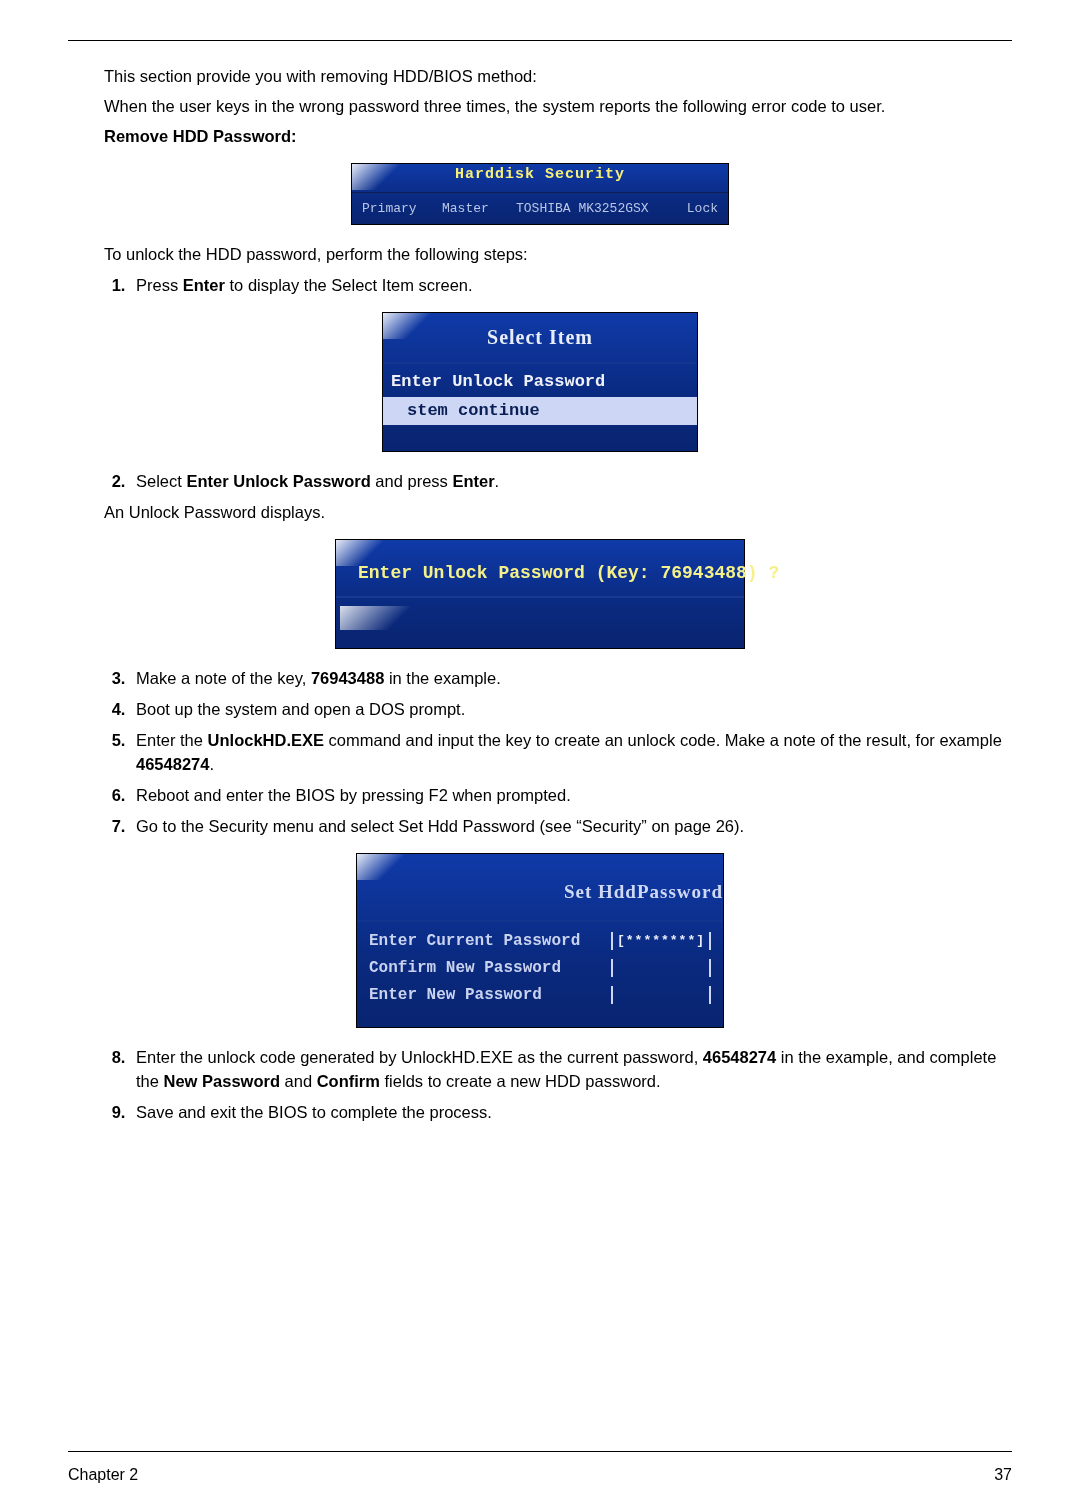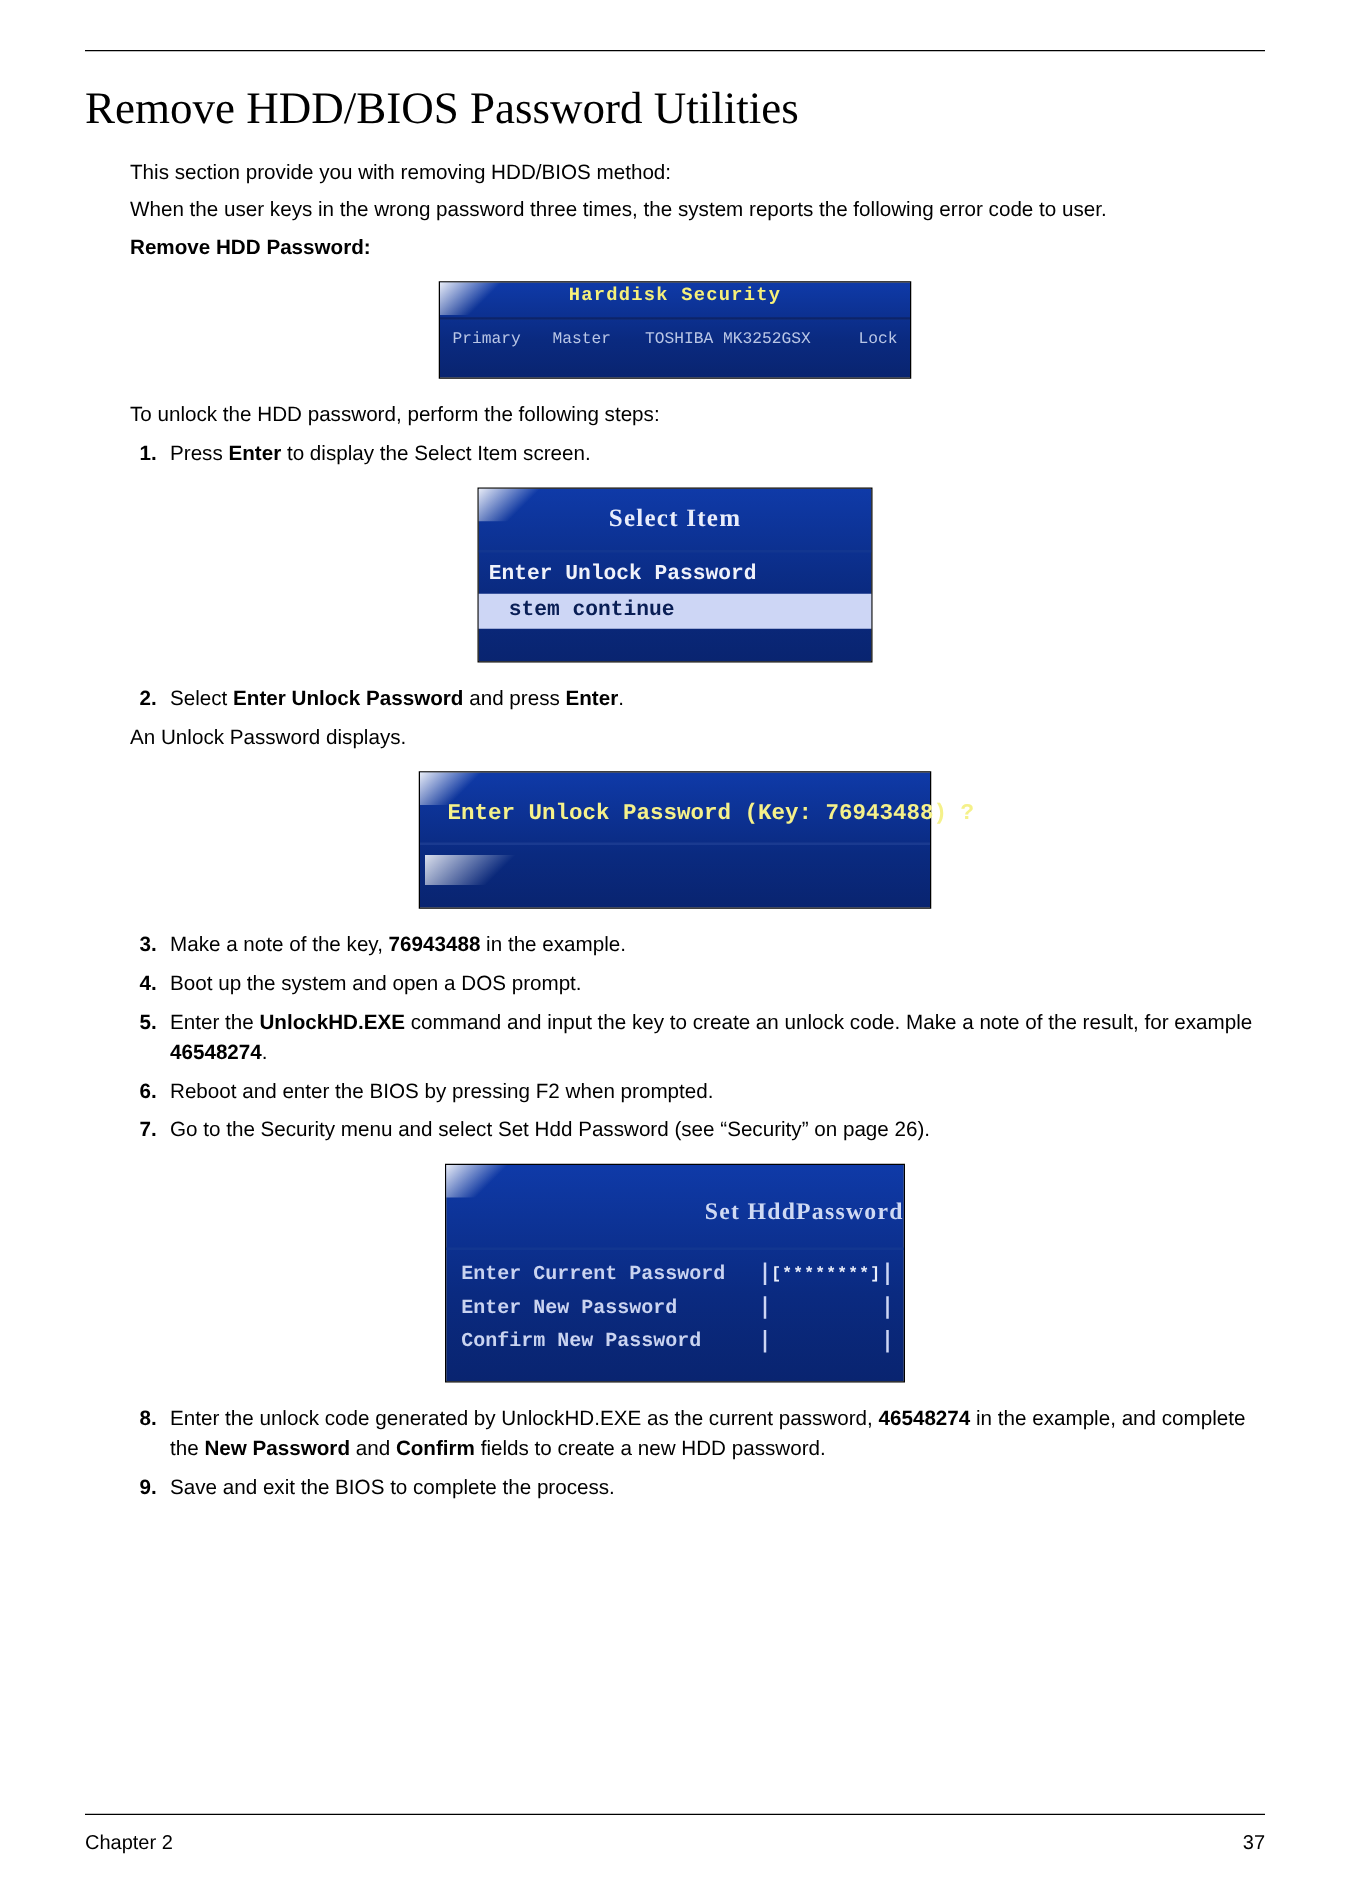--- a/index.html
+++ b/index.html
@@ -89,21 +89,21 @@
     font-weight: 700;
     font-size: 15px;
     padding: 0 0 6px 0;
     border-bottom: 1px solid #0c1e58;
     letter-spacing: 1px;
   }
   .fig1 .row {
     display: flex;
     color: #b9c6e6;
     font-size: 13px;
-    padding: 6px 10px 22px 10px;
+    padding: 6px 10px 6px 10px;
     gap: 10px;
     border-top: 1px solid #102c78;
   }
   .fig1 .row .c1 { width: 70px; }
   .fig1 .row .c2 { width: 64px; }
   .fig1 .row .c3 { flex: 1; }
   .fig1 .row .c4 { width: 46px; text-align: right; }
 
   
   .fig2 {
@@ -212,21 +212,20 @@
     font-size: 16px;
     gap: 18px;
   }
 </style>
 </head>
 <body>
 
 <div class="page">
   <hr class="hr-top">
 
-  <h1 class="section-title">Remove HDD/BIOS Password Utilities</h1>
 
   <div class="body">
     <div class="indent-block">
       <p class="p">This section provide you with removing HDD/BIOS method:</p>
       <p class="p">When the user keys in the wrong password three times, the system reports the following error code to user.</p>
       <p class="p bold">Remove HDD Password:</p>
     </div>
 
     <div class="fig-wrap">
       <div class="bios fig1">
@@ -310,25 +309,25 @@
     <div class="fig-wrap">
       <div class="bios fig4">
         <div class="flare"></div>
         <div class="hdr">Set HddPassword</div>
         <div class="fields">
           <div class="frow">
             <span class="lbl">Enter Current Password</span>
             <span class="val">[********]</span>
           </div>
           <div class="frow">
-            <span class="lbl">Enter New Password</span>
+            <span class="lbl">Confirm New Password</span>
             <span class="val"></span>
           </div>
           <div class="frow">
-            <span class="lbl">Confirm New Password</span>
+            <span class="lbl">Enter New Password</span>
             <span class="val"></span>
           </div>
         </div>
       </div>
     </div>
 
     <ol class="steps" start="8">
       <li>
         <span class="step-text">
           <span>Enter the unlock code generated by UnlockHD.EXE as the current password, </span><span class="b">46548274</span><span> in the example, and complete the </span><span class="b">New Password</span><span> and </span><span class="b">Confirm</span><span> fields to create a new HDD password.</span>

